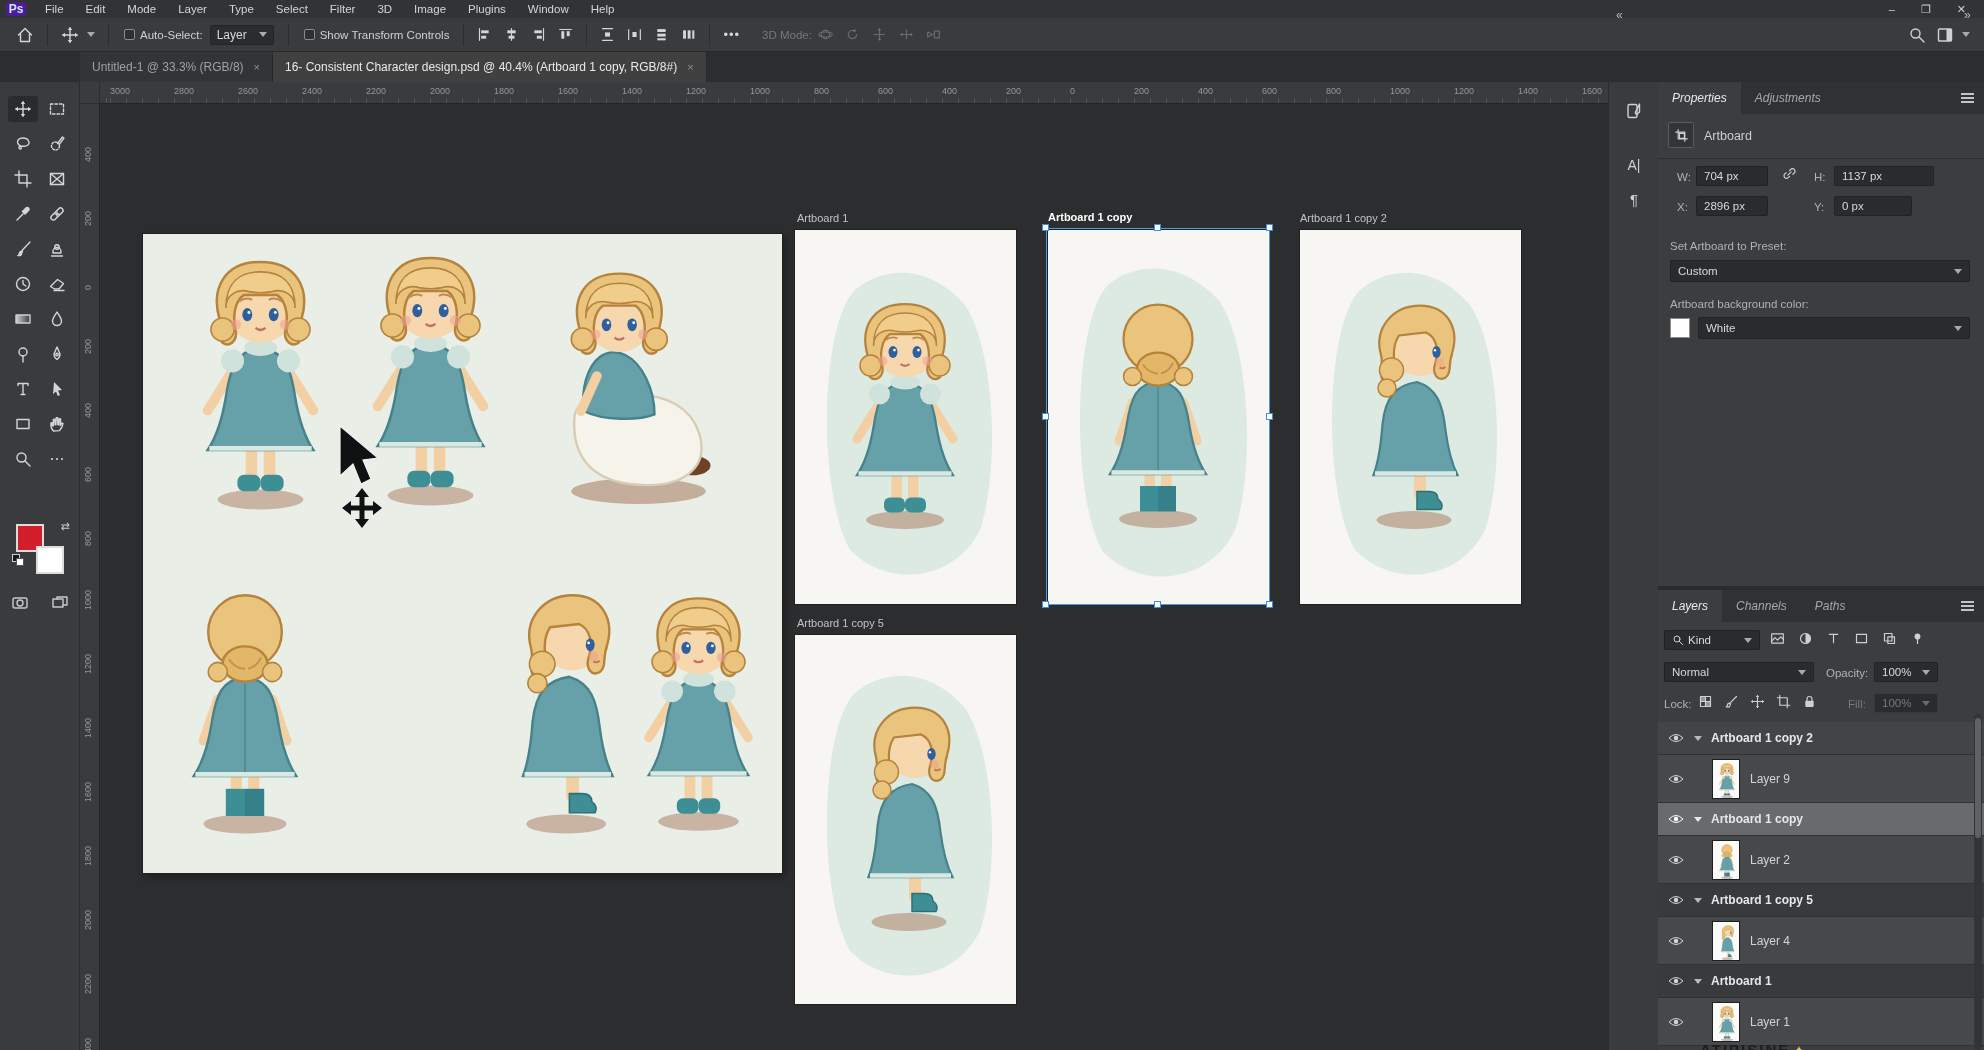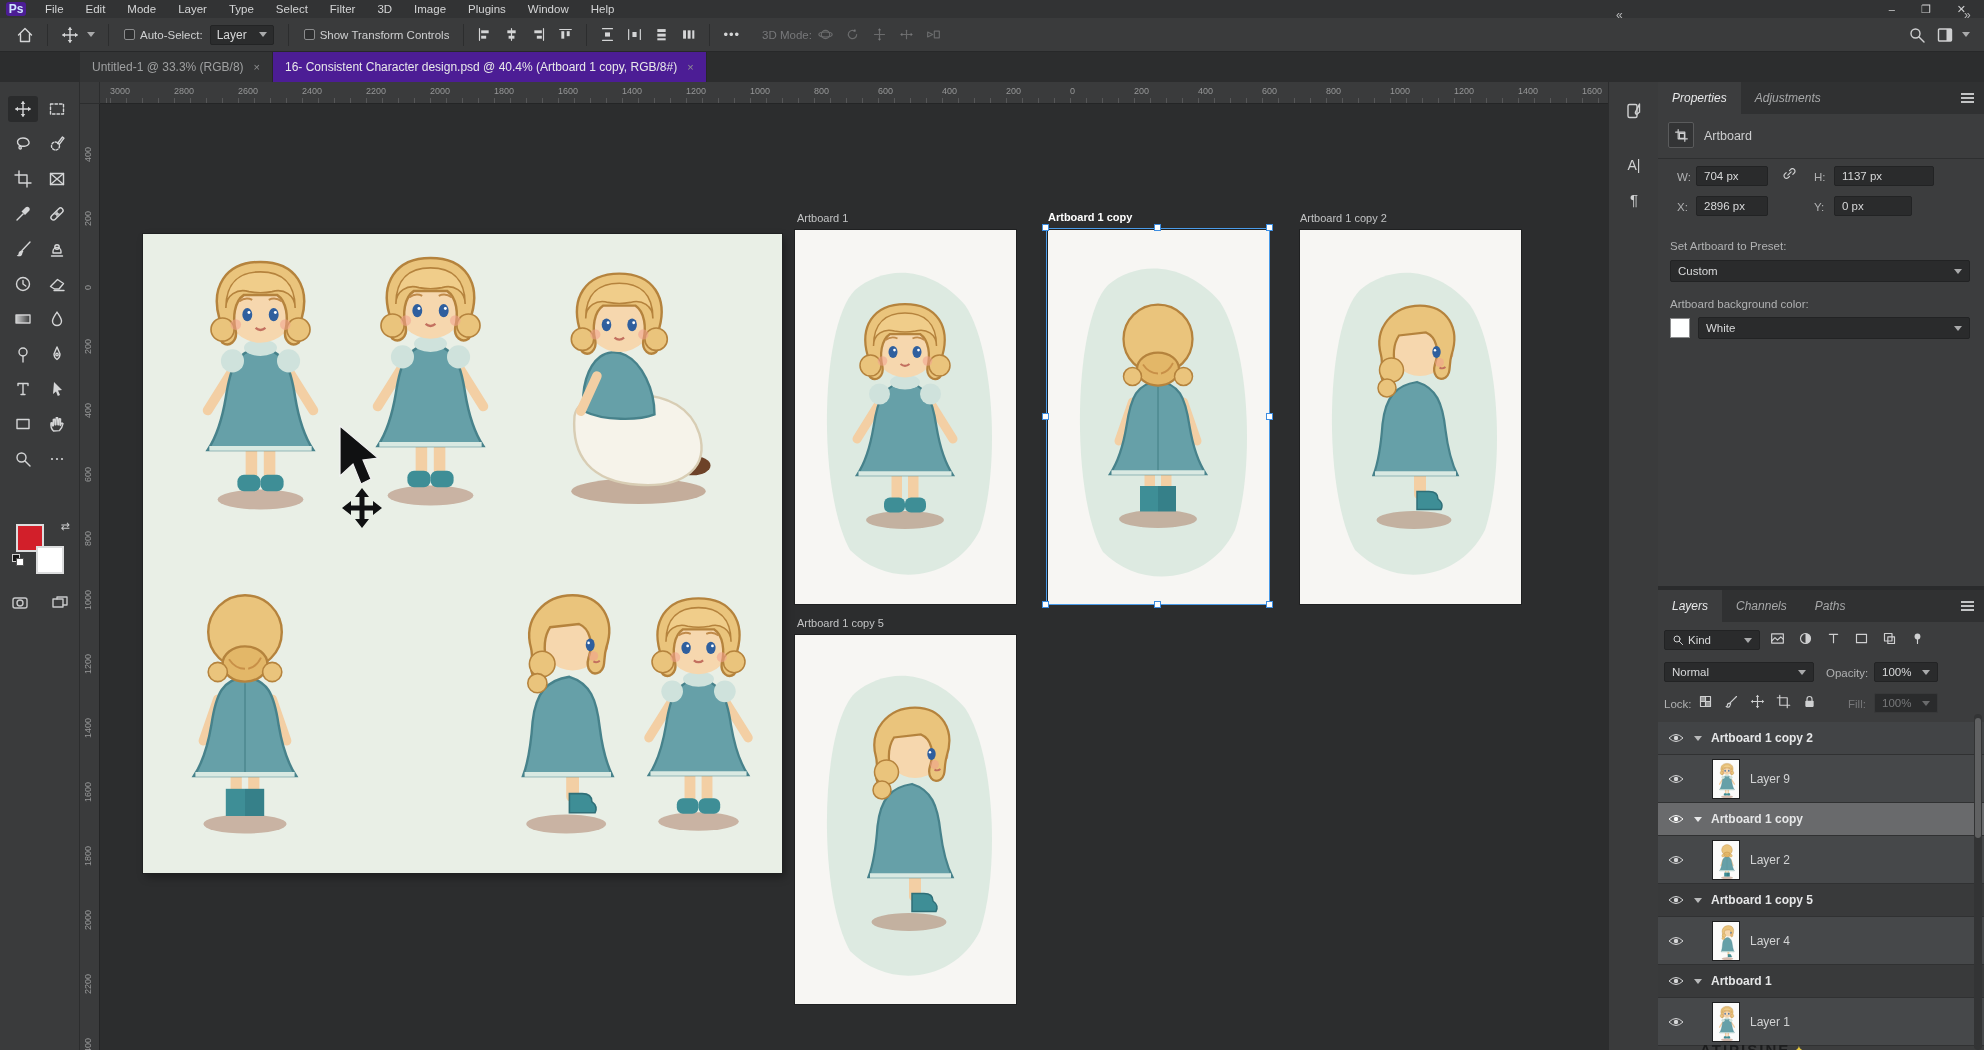--- a/index.html
+++ b/index.html
@@ -31,21 +31,21 @@
   .chev { width:0; height:0; border-left:4px solid transparent; border-right:4px solid transparent;
           border-top:5px solid #a9aaab; margin-left:8px; }
   .grayed { color:#77787a !important; }
   .grayed .ti { stroke:#6a6b6c; }
   .ob-right { margin-left:auto; display:flex; align-items:center; gap:10px; padding-right:14px; }
 
   
   .tabrow { position:absolute; left:0; top:52px; width:1984px; height:30px; background:#2c2d2e; display:flex; align-items:flex-end; }
   .doc-tab { height:30px; display:flex; align-items:center; padding:0 12px; font-size:12px; gap:10px;
              background:#333435; color:#9fa0a1; border-right:1px solid #262728; }
-  .doc-tab.active { background:#4c1d95; color:#e8e9ea; }
+  .doc-tab.active { background:#404040; color:#e8e9ea; }
   .doc-tab .closex { font-size:11px; color:#8f9091; }
   .collapse-chev { position:absolute; top:8px; font-size:12px; color:#b9babb; }
 
   
   .toolbar { position:absolute; left:0; top:82px; width:80px; height:968px; background:#3a3b3c; border-right:1px solid #2c2d2e; }
   .toolgrid { position:absolute; left:6px; top:14px; width:68px; display:grid; grid-template-columns:34px 34px; row-gap:9px; justify-items:center; }
   .tool { width:30px; height:26px; display:flex; align-items:center; justify-content:center; color:#d4d5d6; border-radius:3px; }
   .tool.sel { background:#2a2b2c; }
   .swatches { position:absolute; left:12px; top:442px; width:56px; height:60px; }
   .fg { position:absolute; left:4px; top:0; width:28px; height:28px; background:#d21f2a; border:2px solid #dcddde; }

